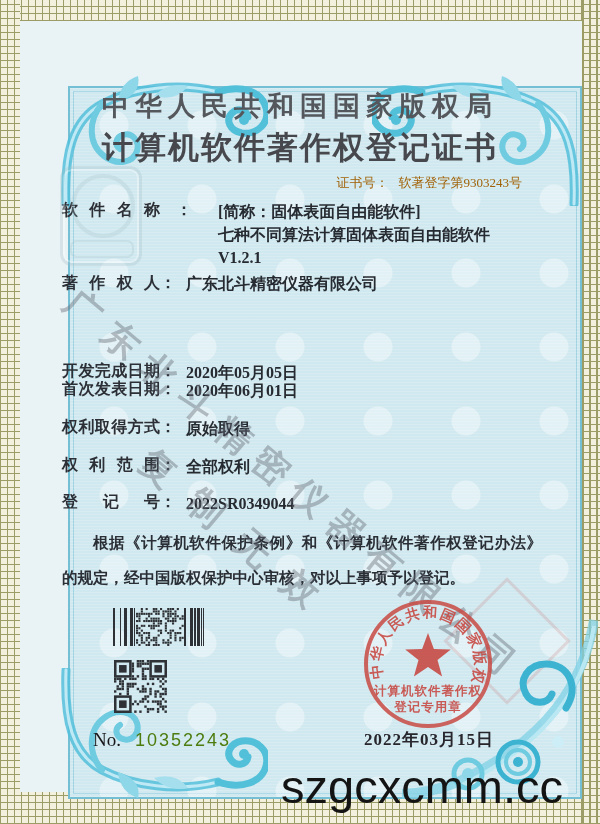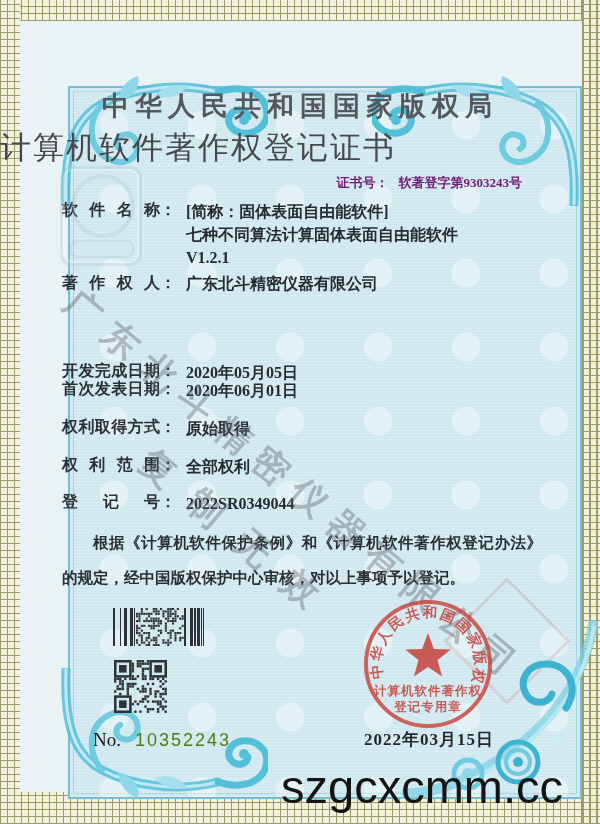--- a/index.html
+++ b/index.html
@@ -21,23 +21,23 @@
   .panel::after{content:"";position:absolute;inset:0;
       background-image:radial-gradient(circle, rgba(255,255,255,.38) 14px, rgba(255,255,255,0) 15px),
                        repeating-linear-gradient(0deg, rgba(255,255,255,.16) 0 1px, rgba(0,0,0,0) 1px 3px);
       background-size:88px 74px, auto;}
   .pale{position:absolute;left:20px;top:21px;width:562px;height:771px;background:#e9f2f5;}
   
   .orn{position:absolute;pointer-events:none;}
   
   .authority{position:absolute;left:0;top:88px;width:600px;text-align:center;
              font-size:27px;font-weight:700;letter-spacing:6px;color:#54575c;}
-  .cert-title{position:absolute;left:0;top:127px;width:600px;
-             font-size:31px;font-weight:400;letter-spacing:2px;color:#46484d;}
-  .certno{position:absolute;right:78px;top:174px;font-size:13px;font-weight:700;color:#701a75;}
+  .cert-title{position:absolute;left:0;top:127px;width:600px;text-align:center;
+             font-size:31px;font-weight:700;letter-spacing:2px;color:#46484d;}
+  .certno{position:absolute;right:78px;top:174px;font-size:13px;font-weight:400;color:#a16207;}
   .certno .v{margin-left:10px;}
   .row{position:absolute;left:62px;display:flex;font-size:16px;font-weight:700;color:#262a31;}
   .f-label{display:inline-block;width:98px;text-align:justify;text-align-last:justify;color:#2c3036;}
   .f-colon{width:16px;color:#2c3036;}
   .f-val{margin-left:10px;line-height:23px;}
   .statement{position:absolute;left:62px;top:525px;width:480px;font-size:15.5px;font-weight:700;
              color:#2a2e35;line-height:35px;text-indent:2em;text-align:justify;}
   .serial{position:absolute;left:93px;top:729px;font-size:19px;color:#17171a;}
   .serial .num{margin-left:14px;font-size:18px;letter-spacing:2px;color:#4d7c0f;font-family:"Liberation Sans",sans-serif;}
   .issue-date{position:absolute;left:364px;top:728px;font-size:17px;font-weight:700;color:#26262c;letter-spacing:1px;}
@@ -120,21 +120,21 @@
     <div class="dots"></div>
   </div>
   <div class="ghost-seal"></div>
 
   <div class="authority">中华人民共和国国家版权局</div>
   <div class="cert-title">计算机软件著作权登记证书</div>
   <div class="certno">
     <span>证书号：</span><span class="v">软著登字第9303243号</span>
   </div>
 
-  <div class="row" style="top:200px;">
+  <div class="row" style="top:200px;gap:16px;">
     <span class="f-label">软件名称</span>
       <span class="f-colon">：</span>
     <div class="f-val">
       <div>[简称：固体表面自由能软件]</div>
       <div>七种不同算法计算固体表面自由能软件</div>
       <div>V1.2.1</div>
     </div>
   </div>
   <div class="row" style="top:272px;align-items:center;">
     <span class="f-label">著作权人</span>

